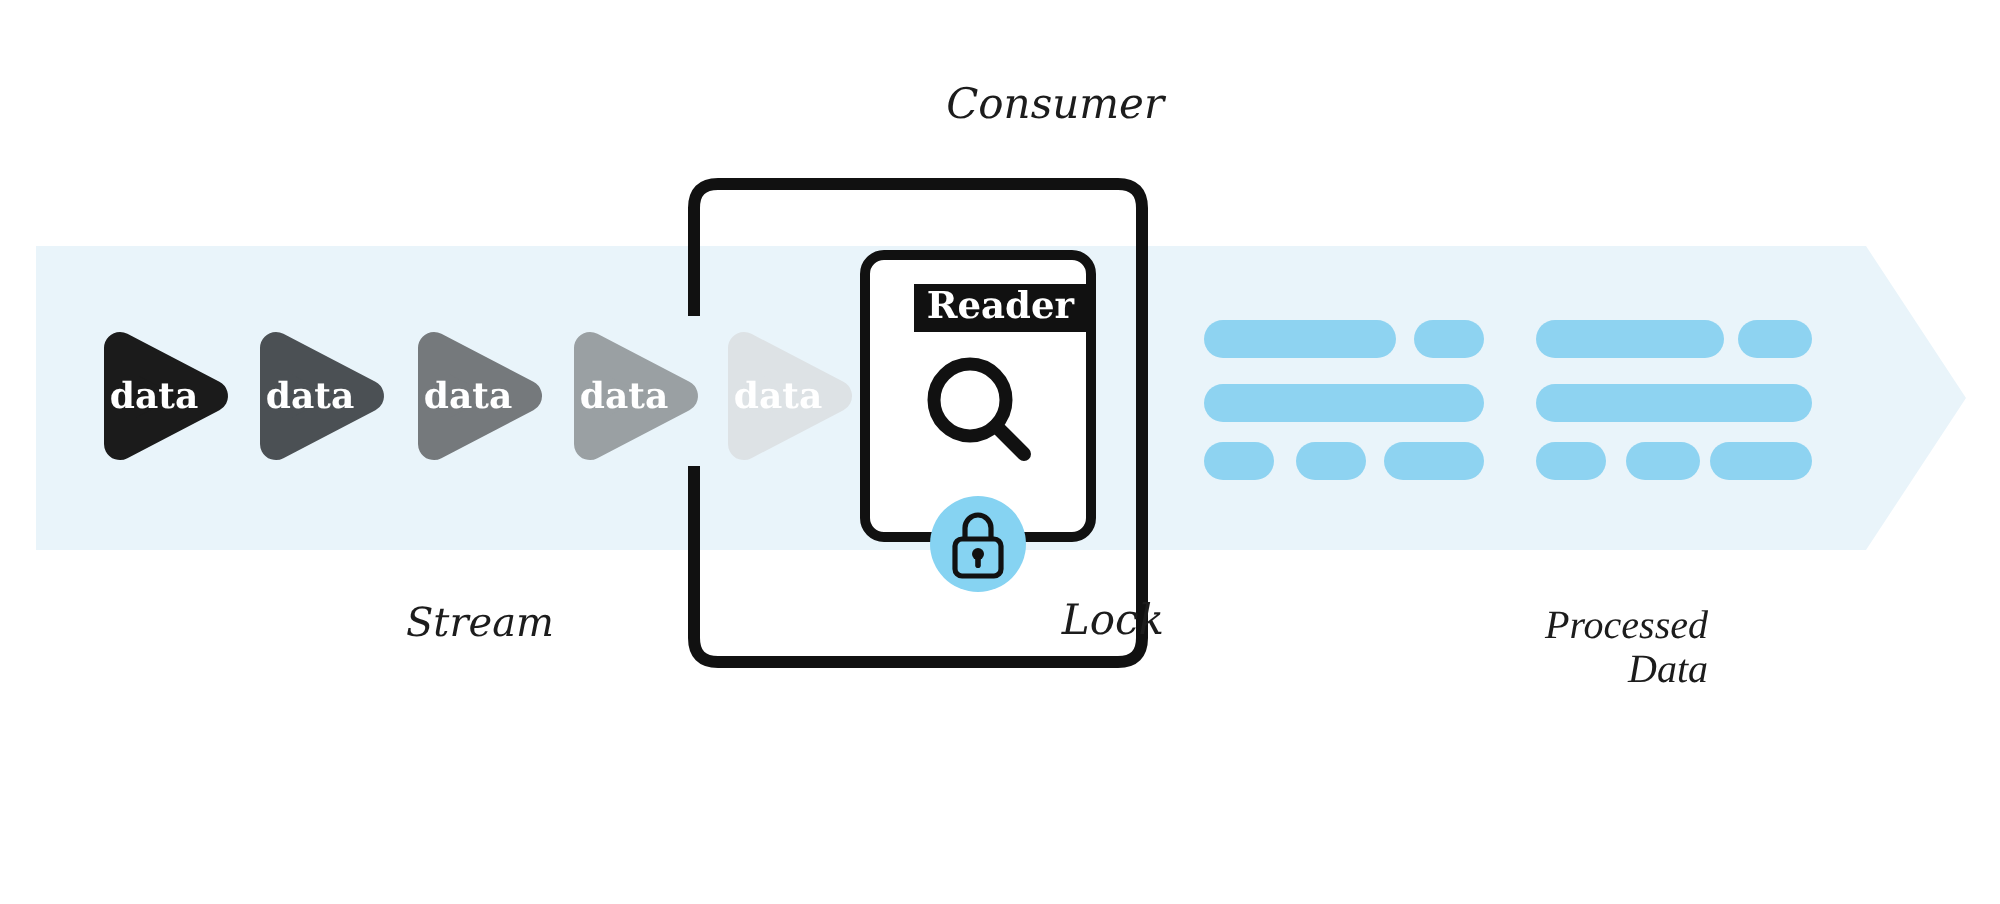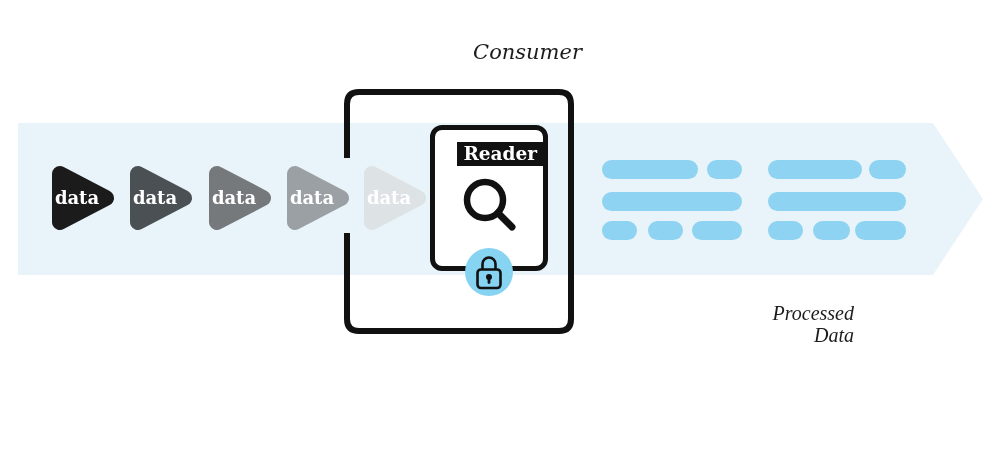--- a/index.html
+++ b/index.html
@@ -106,22 +106,24 @@
         <path d="M 8.5 17 L 8.5 11 A 6.5 6.5 0 0 1 21.5 11 L 21.5 17" fill="none" stroke="var(--ink,#111)" stroke-width="2.6"></path>
         <rect x="3.5" y="16.5" width="23" height="18.5" rx="3.5" fill="none" stroke="var(--ink,#111)" stroke-width="2.6"></rect>
         <circle cx="15" cy="24" r="3" fill="var(--ink,#111)"></circle>
         <rect x="13.6" y="25" width="2.8" height="6" rx="1.4" fill="var(--ink,#111)"></rect>
       </svg>
     </div>
   </div>
 
   <div class="fig-label consumer-title">Consumer</div>
 
+  <div class="fig-label lock-label">Lock</div>
 
   <div class="fig-label readable-label">
+    <div>Stream</div>
   </div>
 
   <div class="fig-label processed-label">
     <div>Processed</div>
     <div>Data</div>
   </div>
 
 </div>
 
 </body></html>

